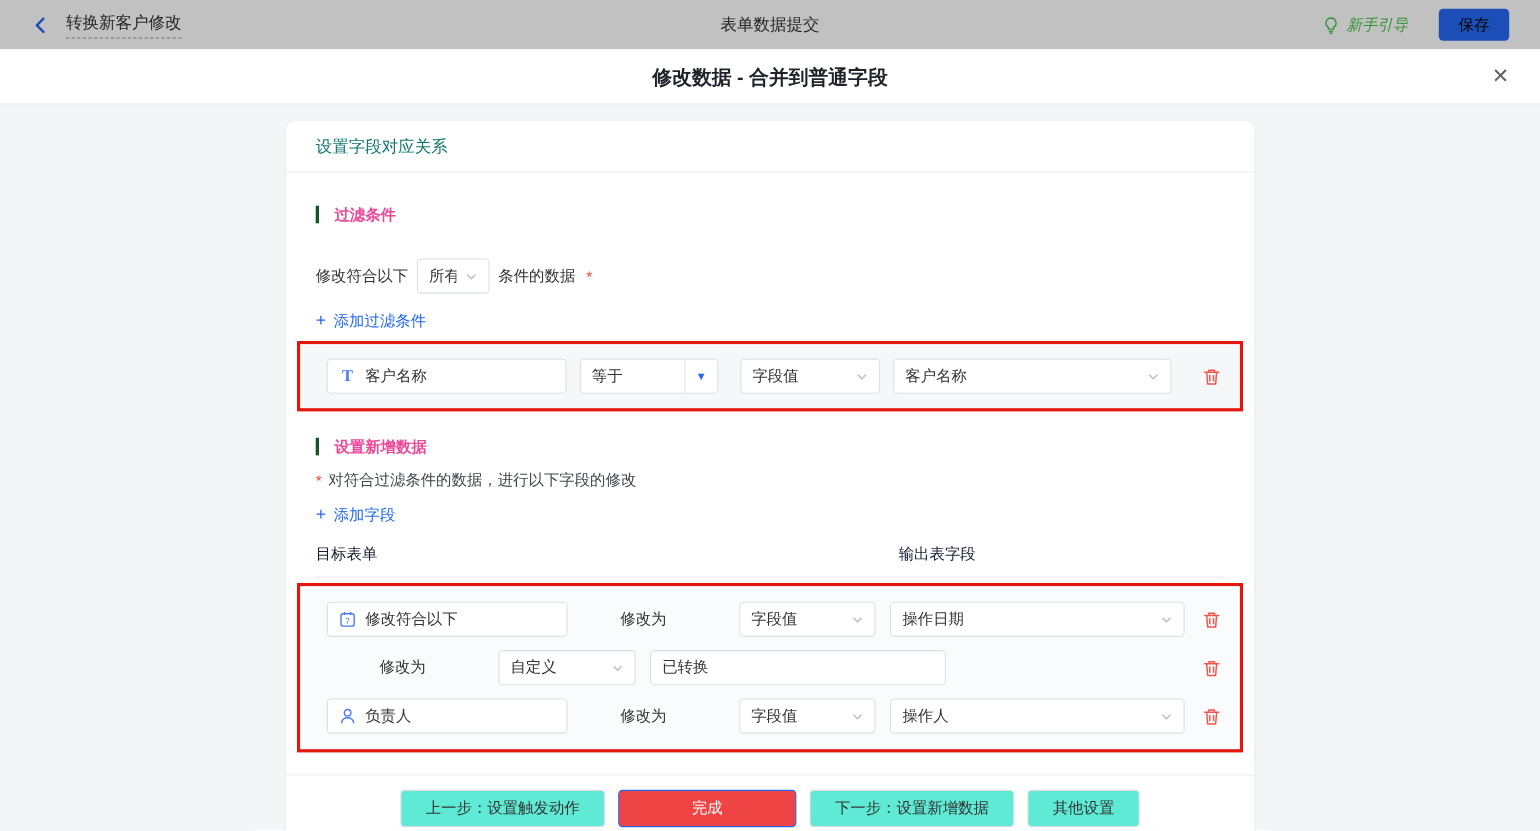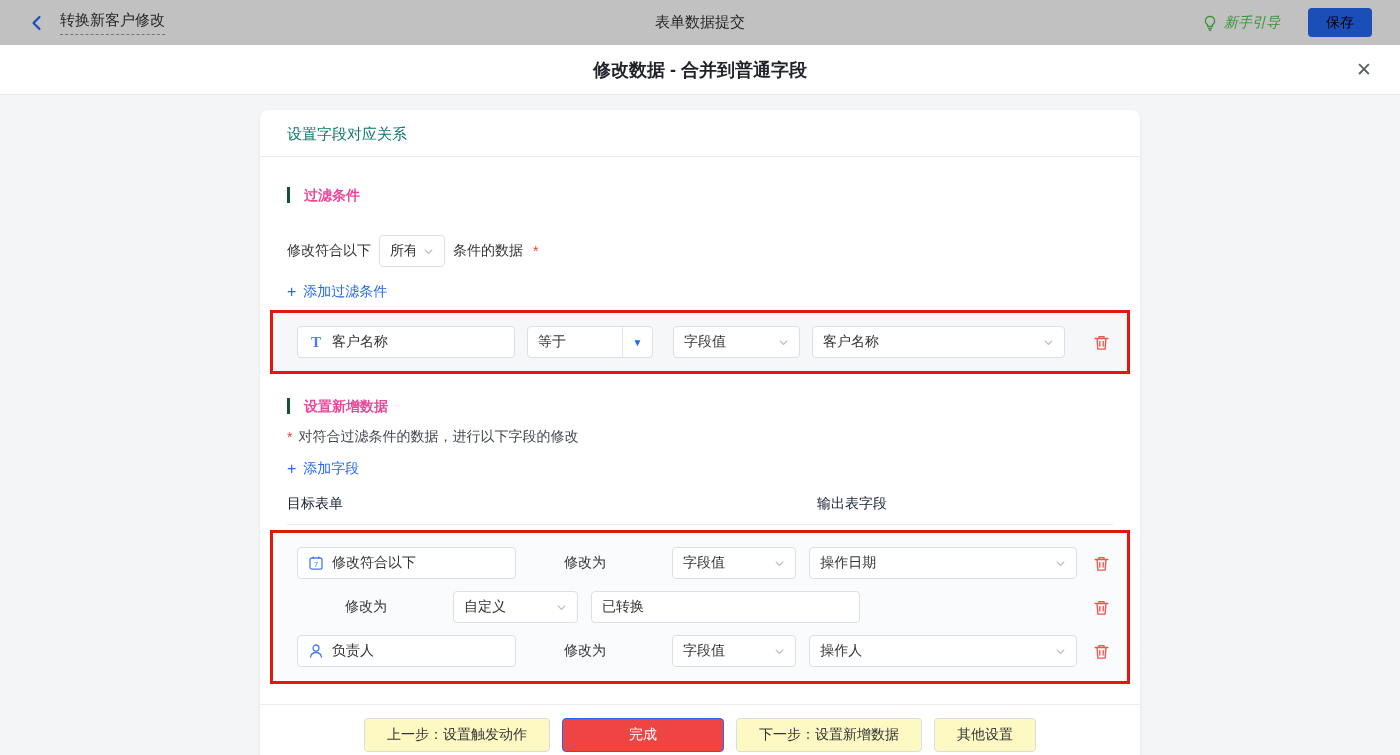--- a/index.html
+++ b/index.html
@@ -61,21 +61,21 @@
   .modify-label { margin-left:48px; width:44px; color:#333; flex:none; }
   .mi-type { width:125px; margin-left:64px; }
   .mi-value { width:269px; margin-left:13px; margin-right:auto; }
   .map-row .trash { margin-left:14px; }
 
   .field-icon { display:inline-flex; width:16px; height:16px; align-items:center; justify-content:center; flex:none; }
   .t-glyph { font-family:"Liberation Serif","DejaVu Serif",serif; color:#4a7cf5; font-size:15px; font-weight:bold; line-height:16px; }
 
   .footer-divider { height:1px; background:#ebedf0; margin-top:20px; }
   .footer { padding:13px 0 10px; display:flex; justify-content:center; gap:12px; }
-  .btn { height:34px; border-radius:4px; border:1px solid #d9dce3; background:#fef9c3; color:#333; font-size:14px; padding:0 22px; cursor:pointer; font-family:inherit; }
+  .btn { height:34px; border-radius:4px; border:1px solid #d9dce3; background:#5eead4; color:#333; font-size:14px; padding:0 22px; cursor:pointer; font-family:inherit; }
   .btn-primary { background:#ef4444; border-color:#2468f2; color:#fff; width:162px; padding:0; }
 </style>
 </head>
 <body>
 
 <div class="topbar">
   <div class="topbar-left">
     <span class="back-chevron">
       <svg width="18" height="18" viewBox="0 0 18 18">
           <polyline points="11.5,3 5.5,9 11.5,15" fill="none" stroke="#2468f2" stroke-width="2.2" stroke-linecap="round" stroke-linejoin="round"></polyline>

